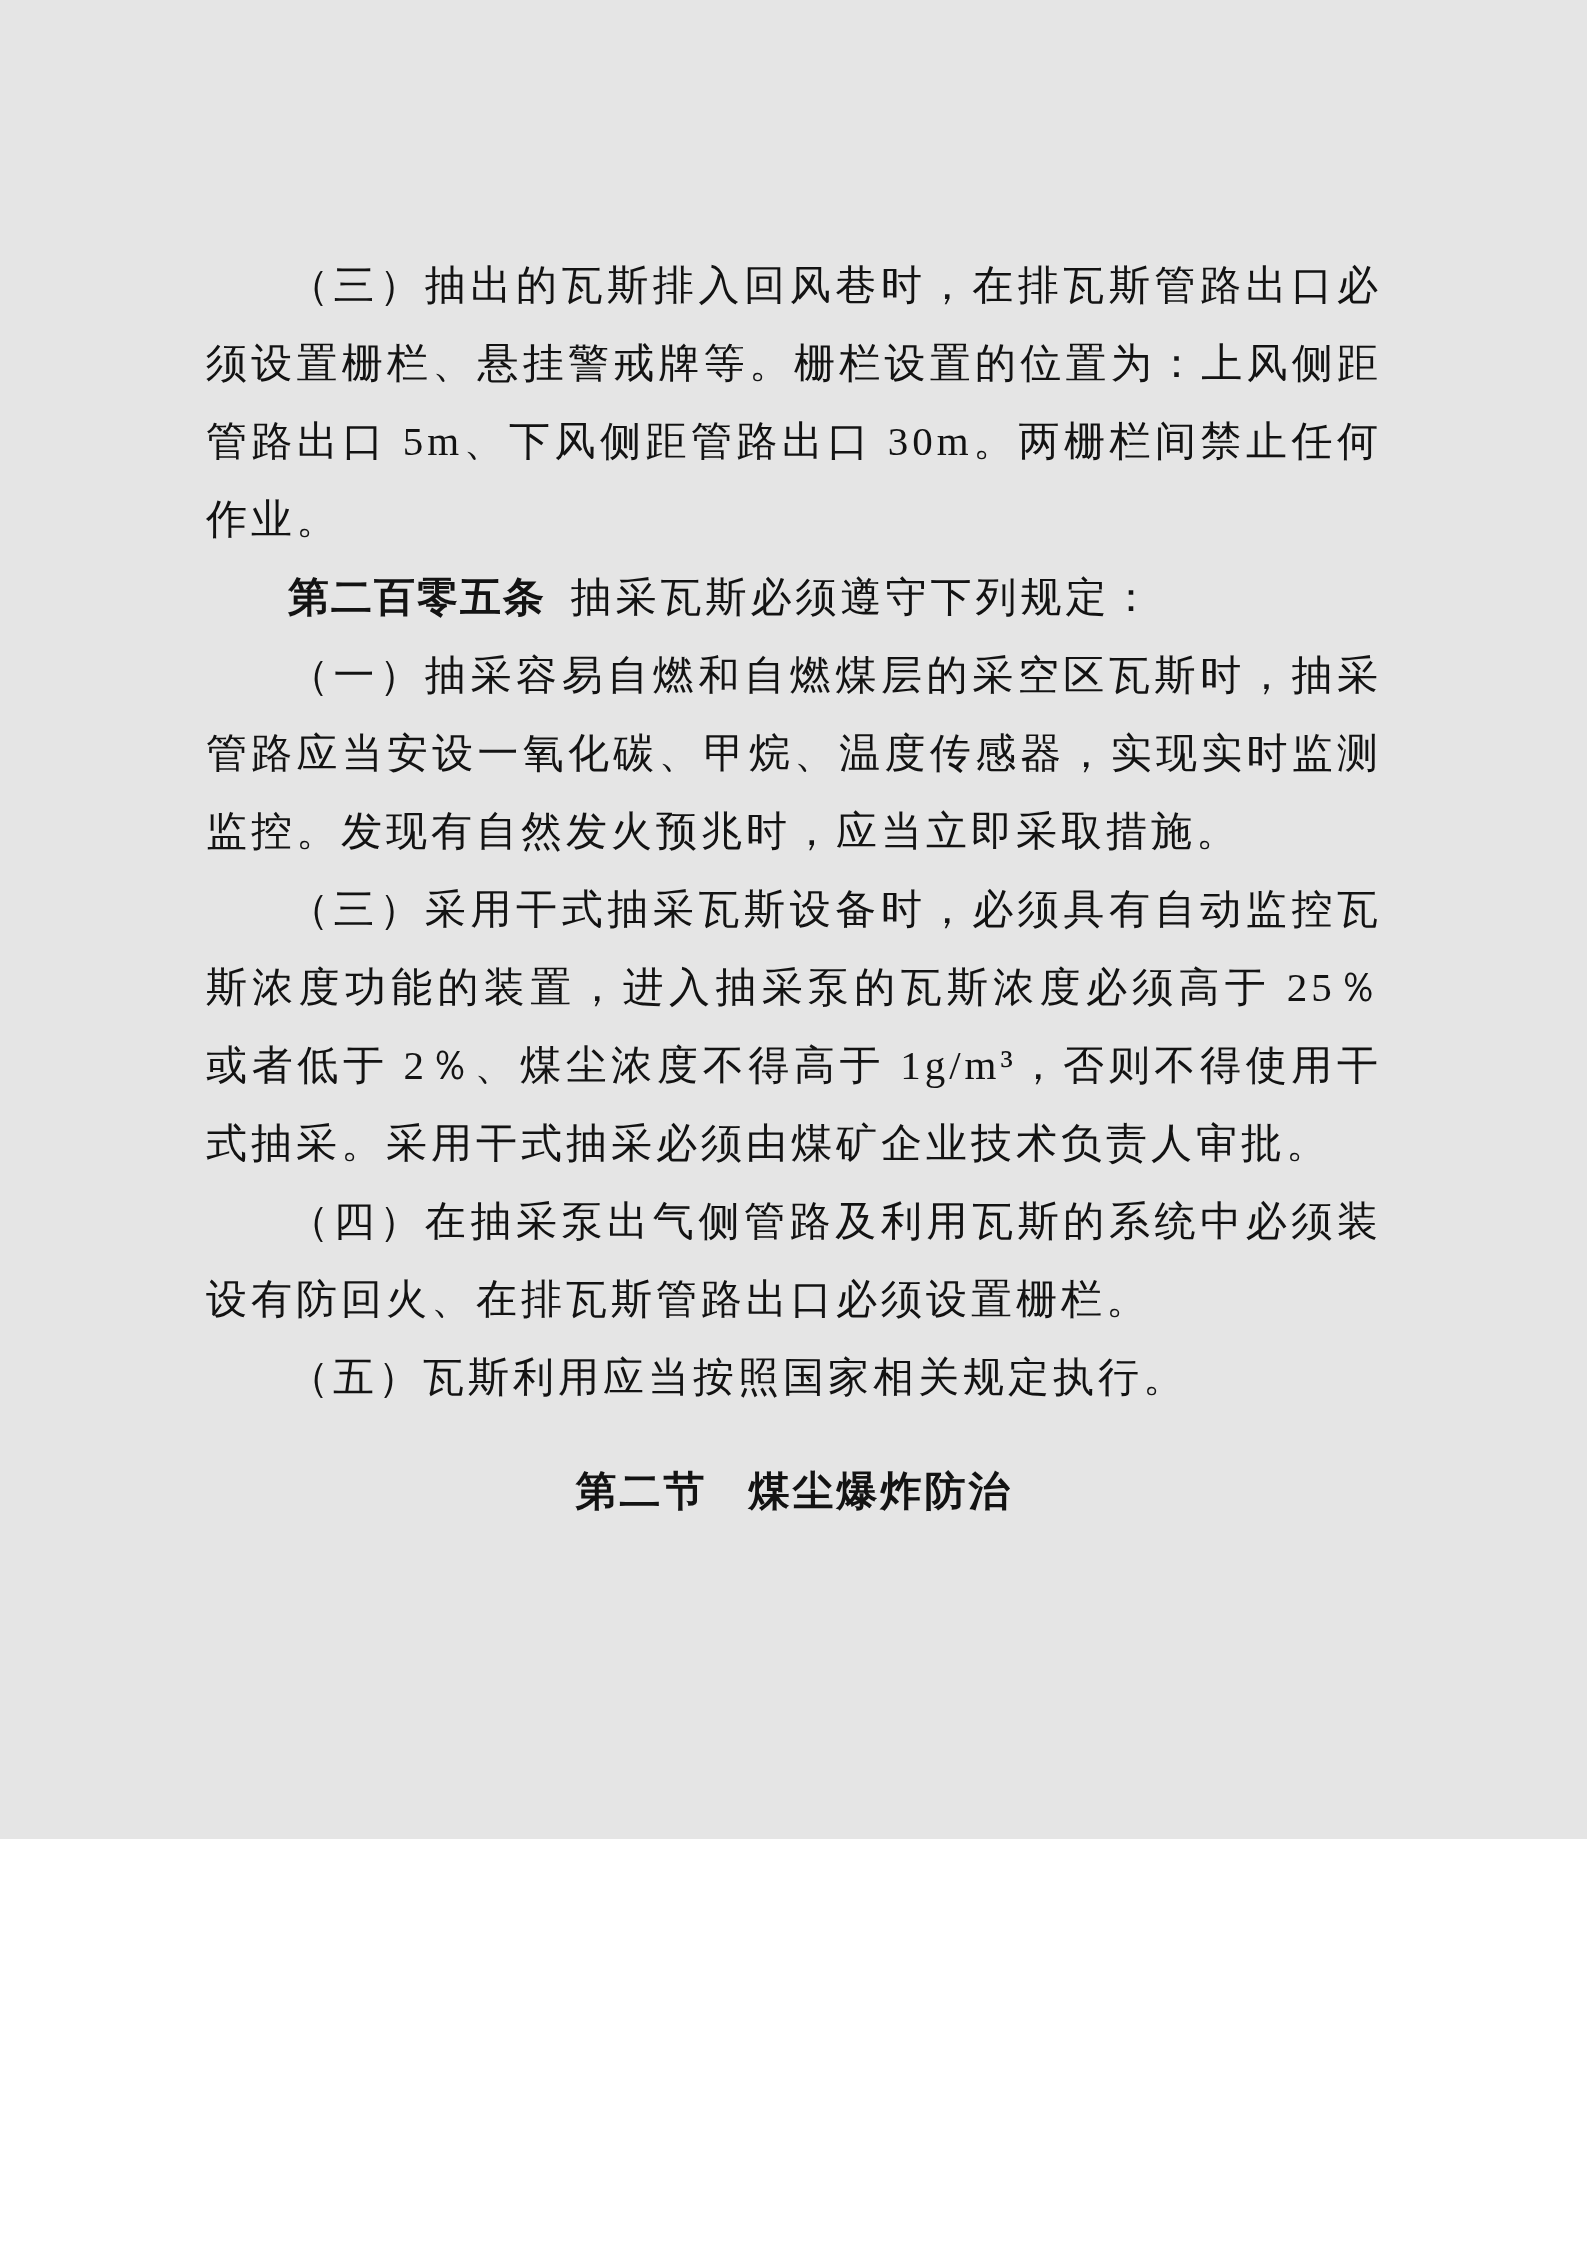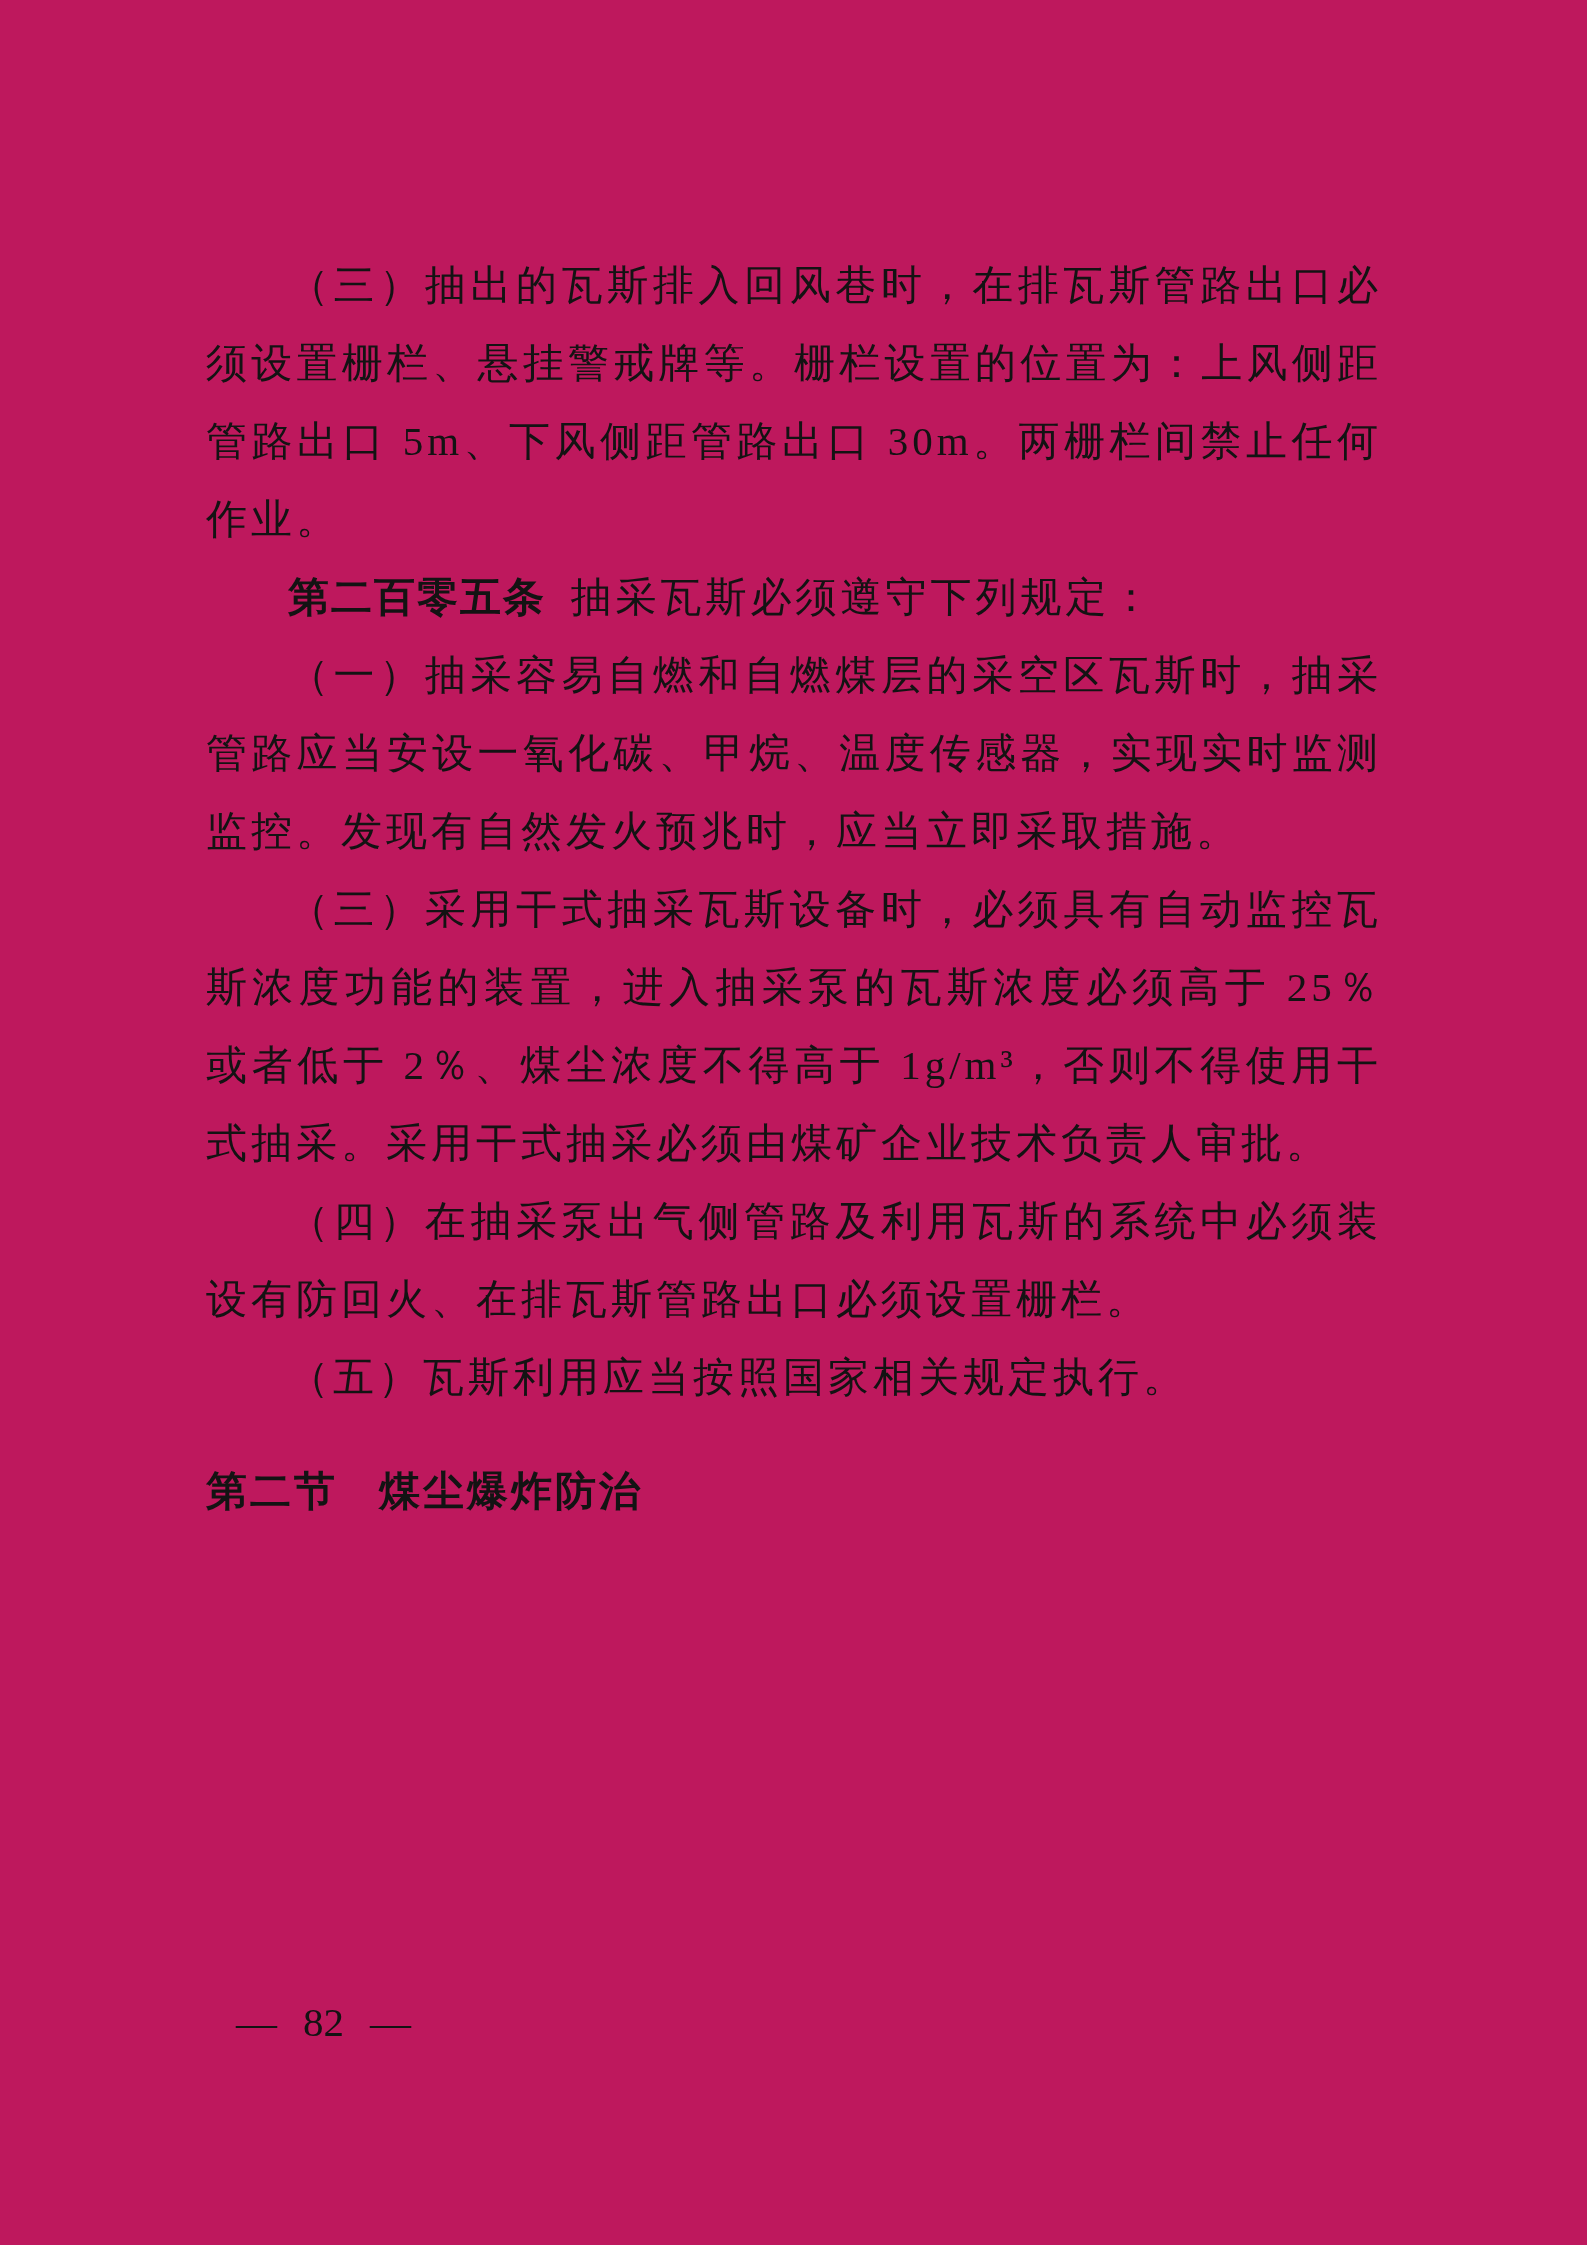--- a/index.html
+++ b/index.html
@@ -3,22 +3,22 @@
 <meta charset="utf-8">
 <style>
   html, body {
     margin: 0;
     padding: 0;
     background: #ffffff;
   }
   .page {
     position: relative;
     width: 1587px;
-    height: 2245px;
-    background: #be185d;
+    height: 1839px;
+    background: #e5e5e5;
     color: #131313;
     font-family: "Liberation Serif", "DejaVu Serif", serif;
     overflow: hidden;
   }
   .content {
     position: absolute;
     left: 206px;
     top: 246px;
     width: 1176px;
     font-size: 41px;
@@ -36,21 +36,21 @@
     font-weight: 700;
     margin-right: 0.6em;
     letter-spacing: 2px;
   }
   .section-heading {
     margin: 36px 0 44px 0;
     font-size: 41px;
     line-height: 78px;
     font-family: "Liberation Sans", "DejaVu Sans", sans-serif;
     font-weight: 700;
-    text-align: left;
+    text-align: center;
     text-indent: 0;
     letter-spacing: 3px;
   }
   .section-heading .section-label {
     margin-right: 1em;
   }
   .footer {
     position: absolute;
     left: 236px;
     top: 1994px;

